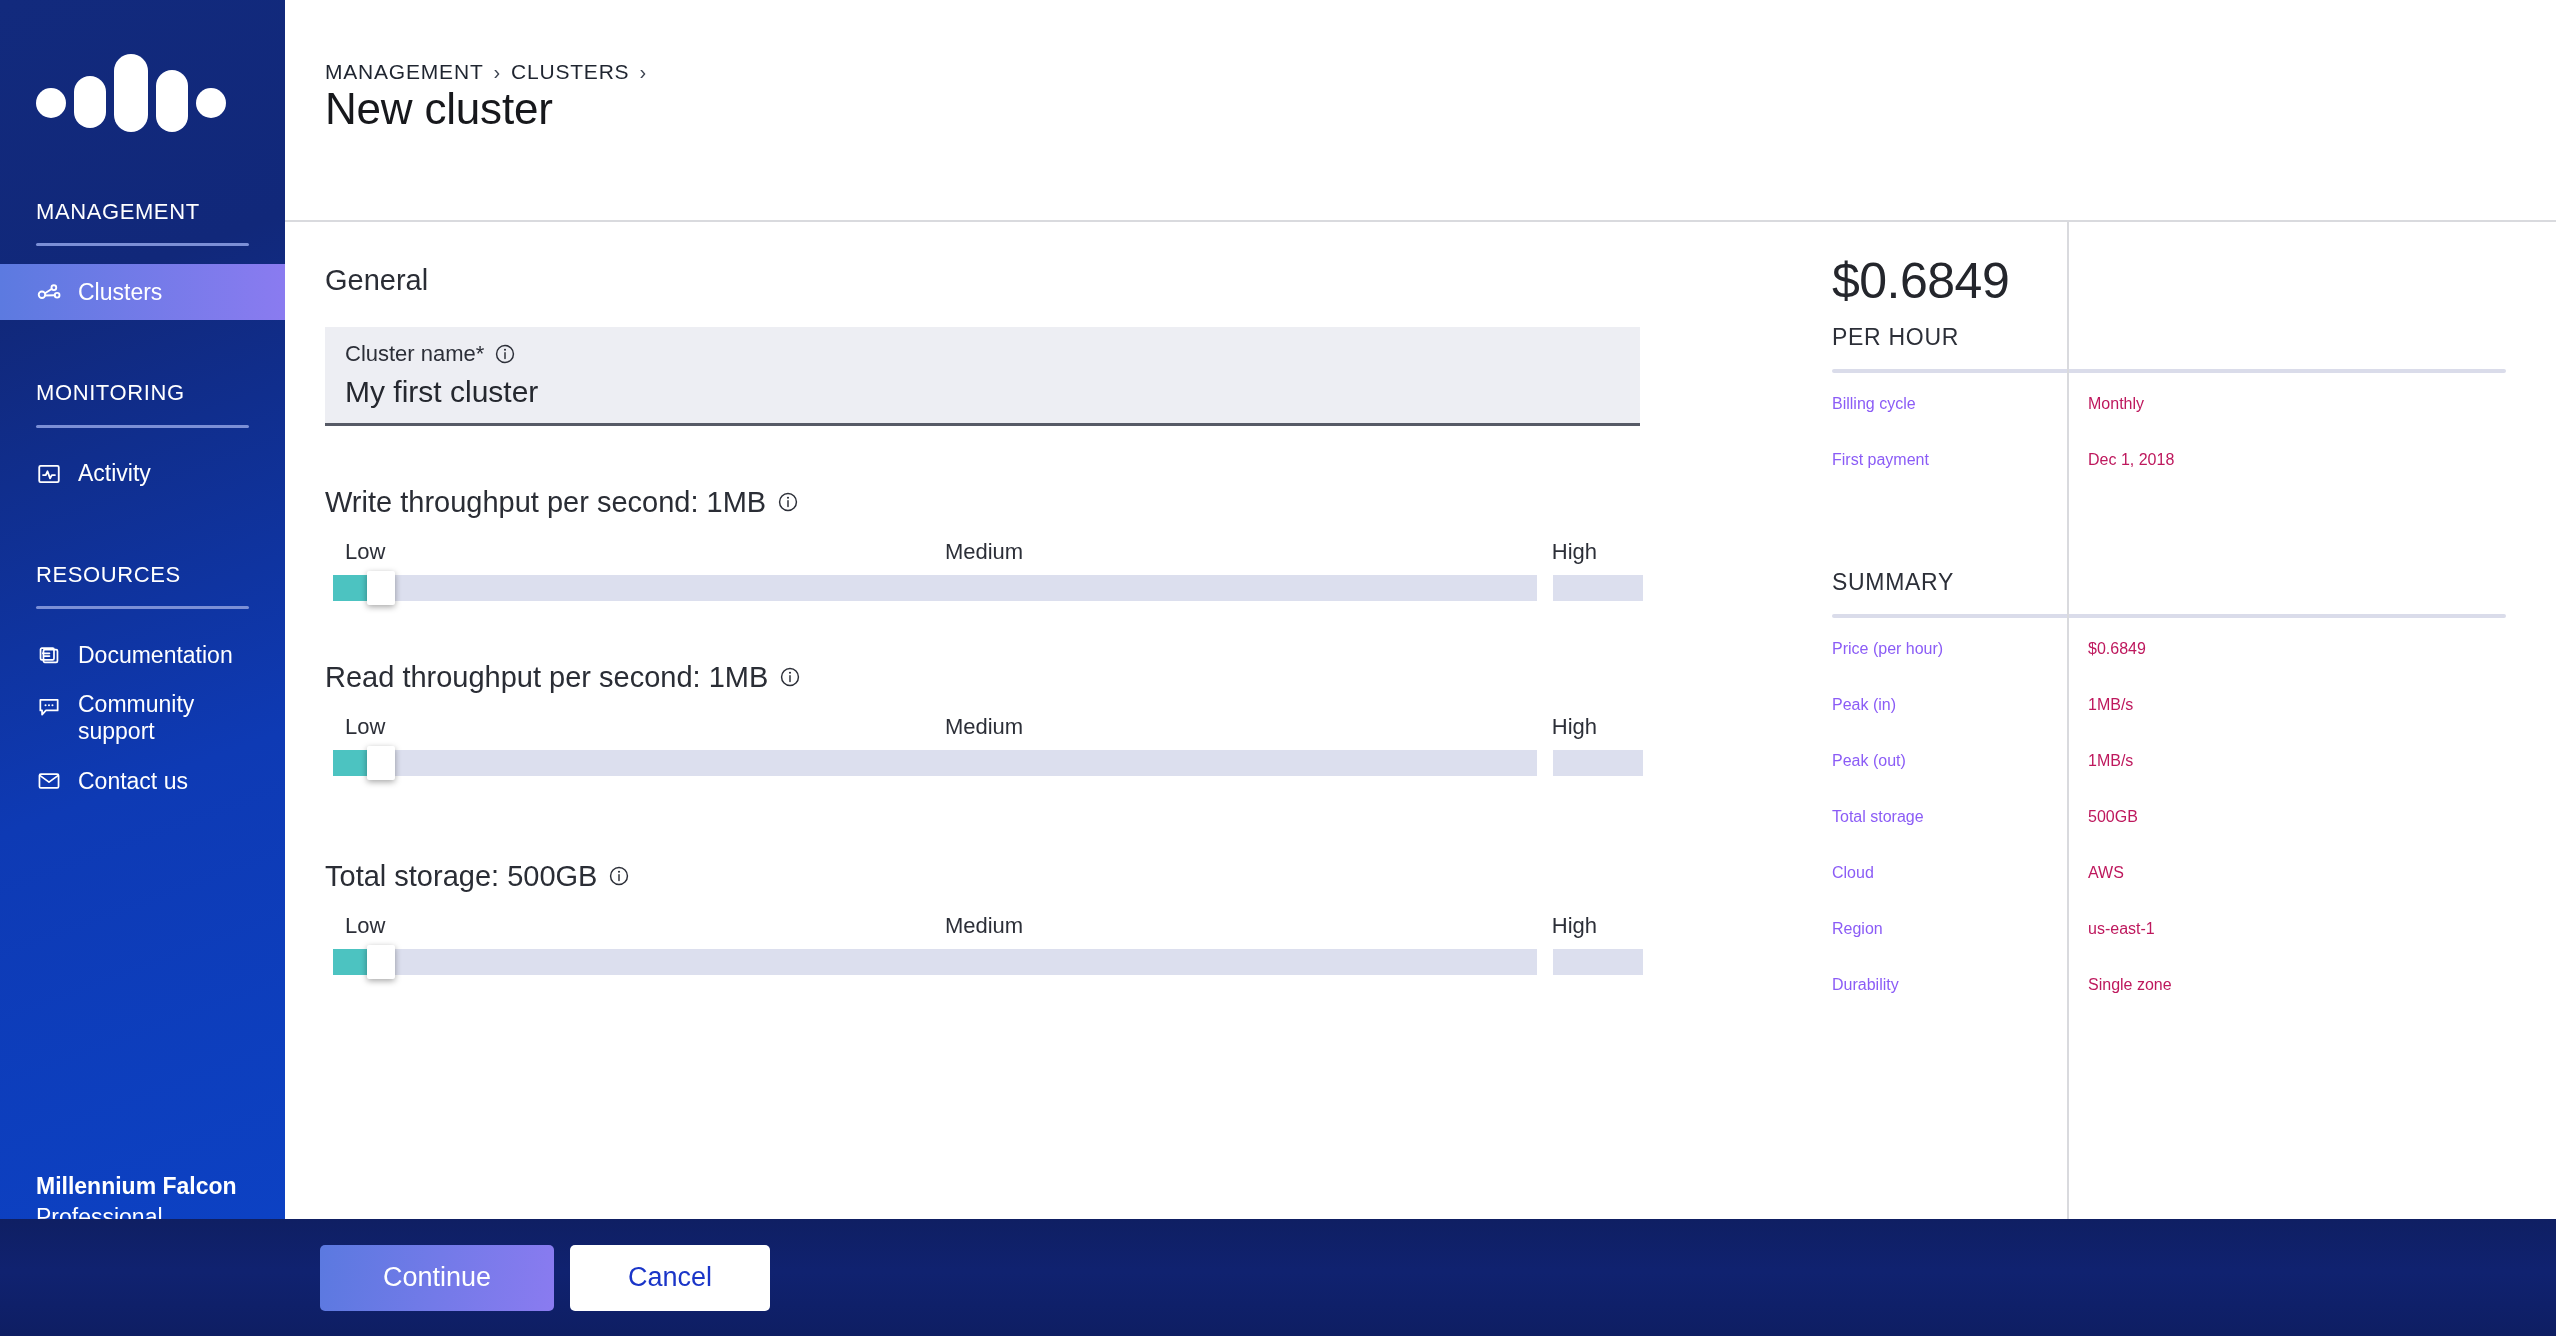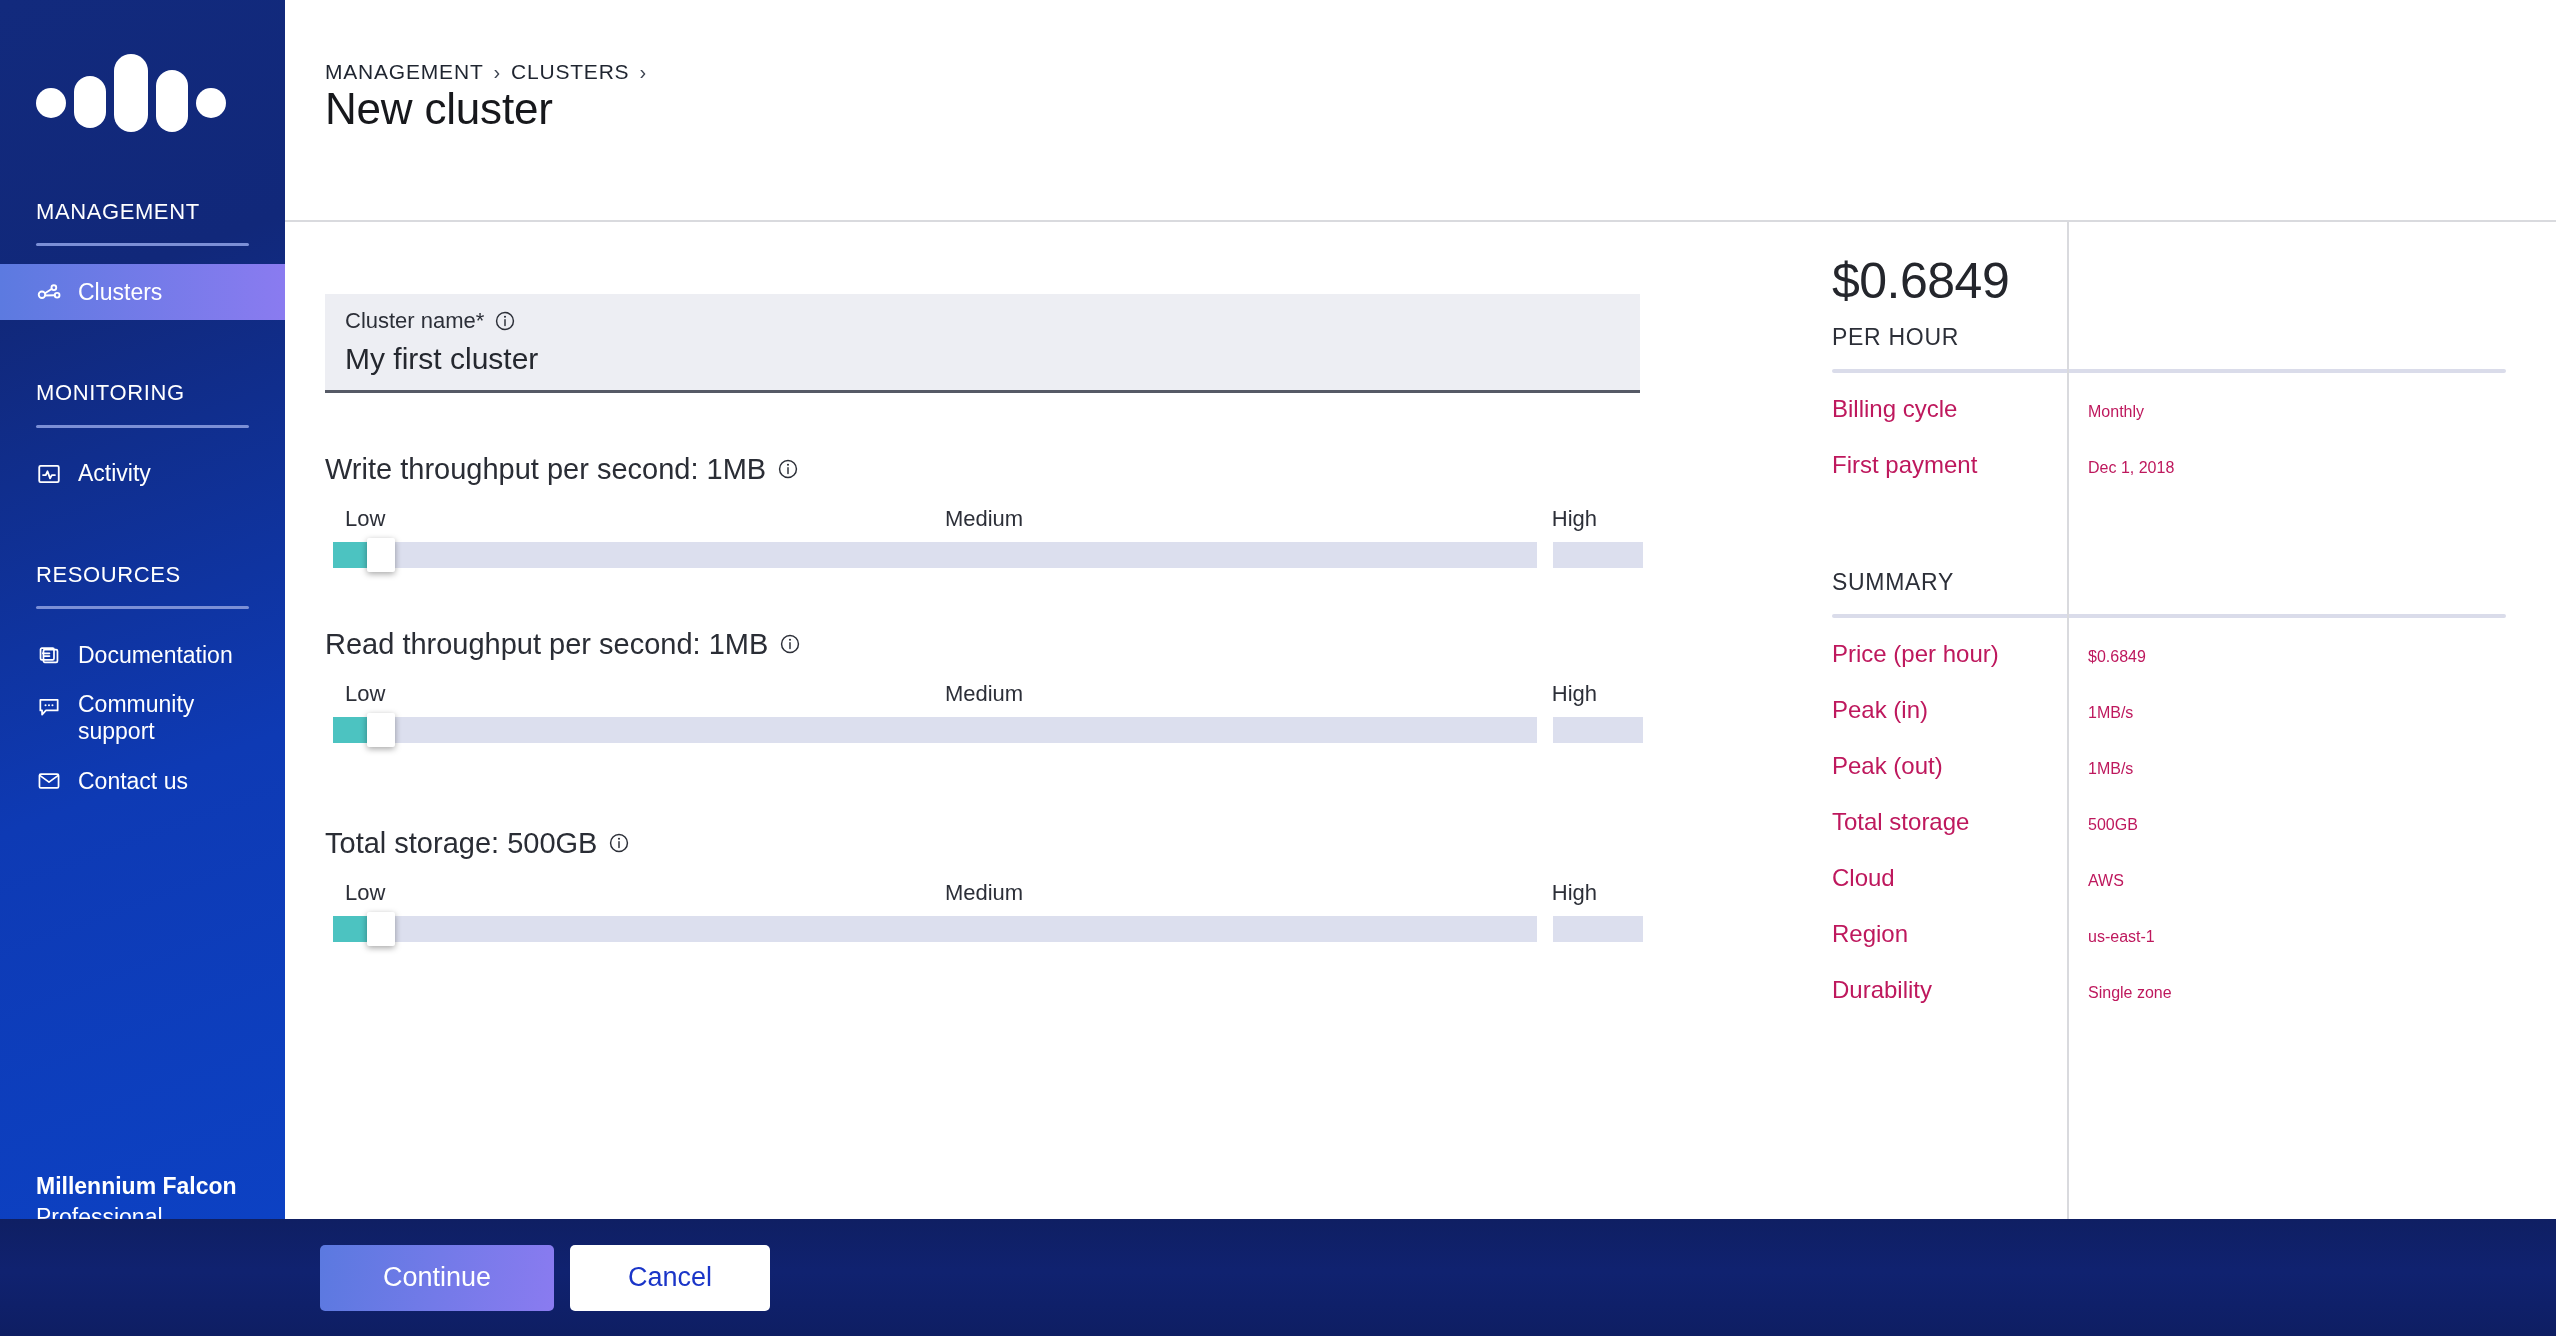--- a/index.html
+++ b/index.html
@@ -122,21 +122,21 @@
   
   .summary-col {
     flex: 0 0 774px; width: 774px; padding: 30px 50px 0 50px; position: relative;
   }
   .price-big { font-size: 50px; color: #24262c; font-weight: 400; letter-spacing: -.5px; }
   .price-unit { font-size: 23px; color: #2c2f38; letter-spacing: .7px; margin-top: 14px; }
   .panel-rule { height: 4px; background: #dadcea; margin: 18px 0 0 0; border-radius: 2px; }
 
   .kv-list { margin-top: 22px; }
   .kv-row { display: flex; align-items: baseline; height: 56px; }
-  .kv-key { flex: 0 0 256px; font-size: 24px; color: #be185d; }
+  .kv-key { flex: 0 0 256px; font-size: 16px; color: #8b5cf6; }
   .kv-val { font-size: 16px; color: #be185d; }
 
   .panel-head { font-size: 23px; color: #2c2f38; letter-spacing: .7px; margin-top: 62px; }
 
   
   .action-bar {
     position: absolute; left: 0; bottom: 0; width: 2556px; height: 117px;
     background: linear-gradient(180deg, #0f1f63 0%, #102270 45%, #0e1e63 100%);
     display: flex; align-items: center; padding-left: 320px; gap: 16px; z-index: 5;
   }
@@ -265,20 +265,21 @@
         <span class="sep">›</span>
       </div>
       <h1 class="page-title">New cluster</h1>
     </div>
     <div class="header-rule"></div>
 
     <div class="body-area">
 
       <div class="form-col">
 
+        <div class="section-title">General</div>
 
         <div class="textfield">
           <div class="tf-label">
             <span>Cluster name*</span>
             <span class="info-icon">
               <svg viewBox="0 0 24 24" fill="none" stroke="#2c2f38" stroke-width="1.6">
                 <circle cx="12" cy="12" r="9.2"></circle>
                 <path d="M12 10.6 V17" stroke-linecap="round"></path>
                 <circle cx="12" cy="7.3" r="1.15" fill="#2c2f38" stroke="none"></circle>
               </svg>

